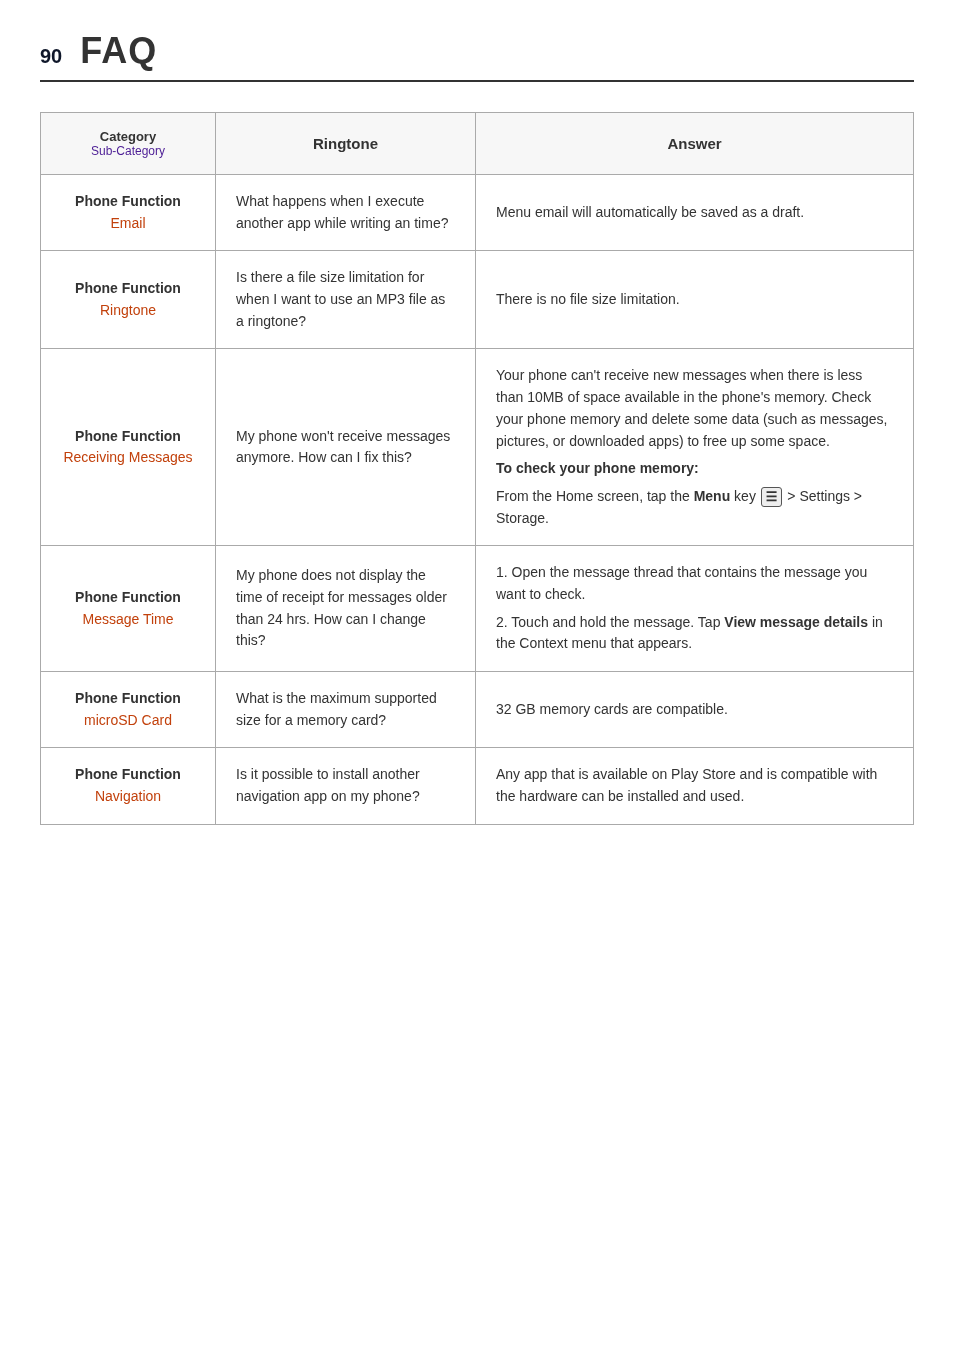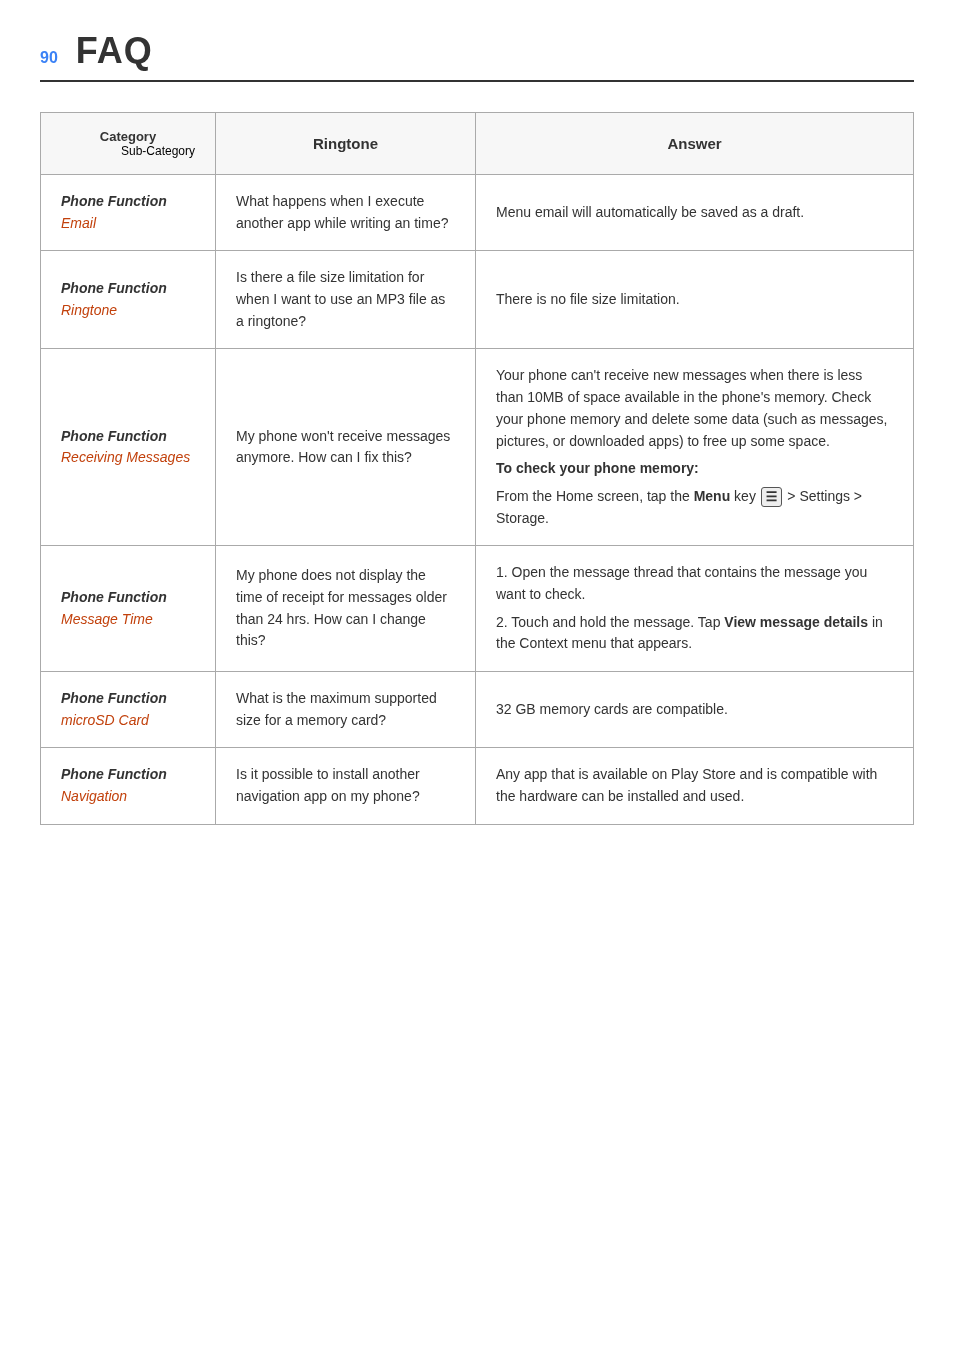--- a/index.html
+++ b/index.html
@@ -20,23 +20,23 @@
 
     .page-header {
       display: flex;
       align-items: baseline;
       margin-bottom: 30px;
       border-bottom: 2px solid #333;
       padding-bottom: 8px;
     }
 
     .page-number {
-      font-size: 16px;
-      font-weight: bold;
-      color: #3b82f6;
+      font-size: 20px;
+      font-weight: bold;
+      color: #0f172a;
       margin-right: 18px;
     }
 
     .page-title {
       font-size: 36px;
       font-weight: bold;
       color: #333;
       letter-spacing: 1px;
     }
 
@@ -62,46 +62,45 @@
     }
 
     .faq-table thead th.col-category {
       width: 175px;
       font-size: 13px;
     }
 
     .faq-table thead th.col-category .sub-label {
       font-size: 12px;
       font-weight: normal;
-      color: #000000;
+      color: #4c1d95;
       display: block;
-      text-align: right;
     }
 
     .faq-table thead th.col-question {
       width: 260px;
     }
 
     .faq-table thead th.col-answer {
       width: auto;
       margin-top: 16px;
     }
 
     .faq-table tbody td {
       vertical-align: middle;
       font-size: 14px;
       line-height: 1.55;
     }
 
     .category-cell {
+      text-align: center;
       font-weight: bold;
       font-size: 14px;
       color: #333;
       line-height: 1.6;
-      font-style: italic;
     }
 
     .category-cell .sub-category {
       font-weight: normal;
       color: #c2410c;
       font-size: 14px;
       margin-top: 28px;
     }
 
     .question-cell {

